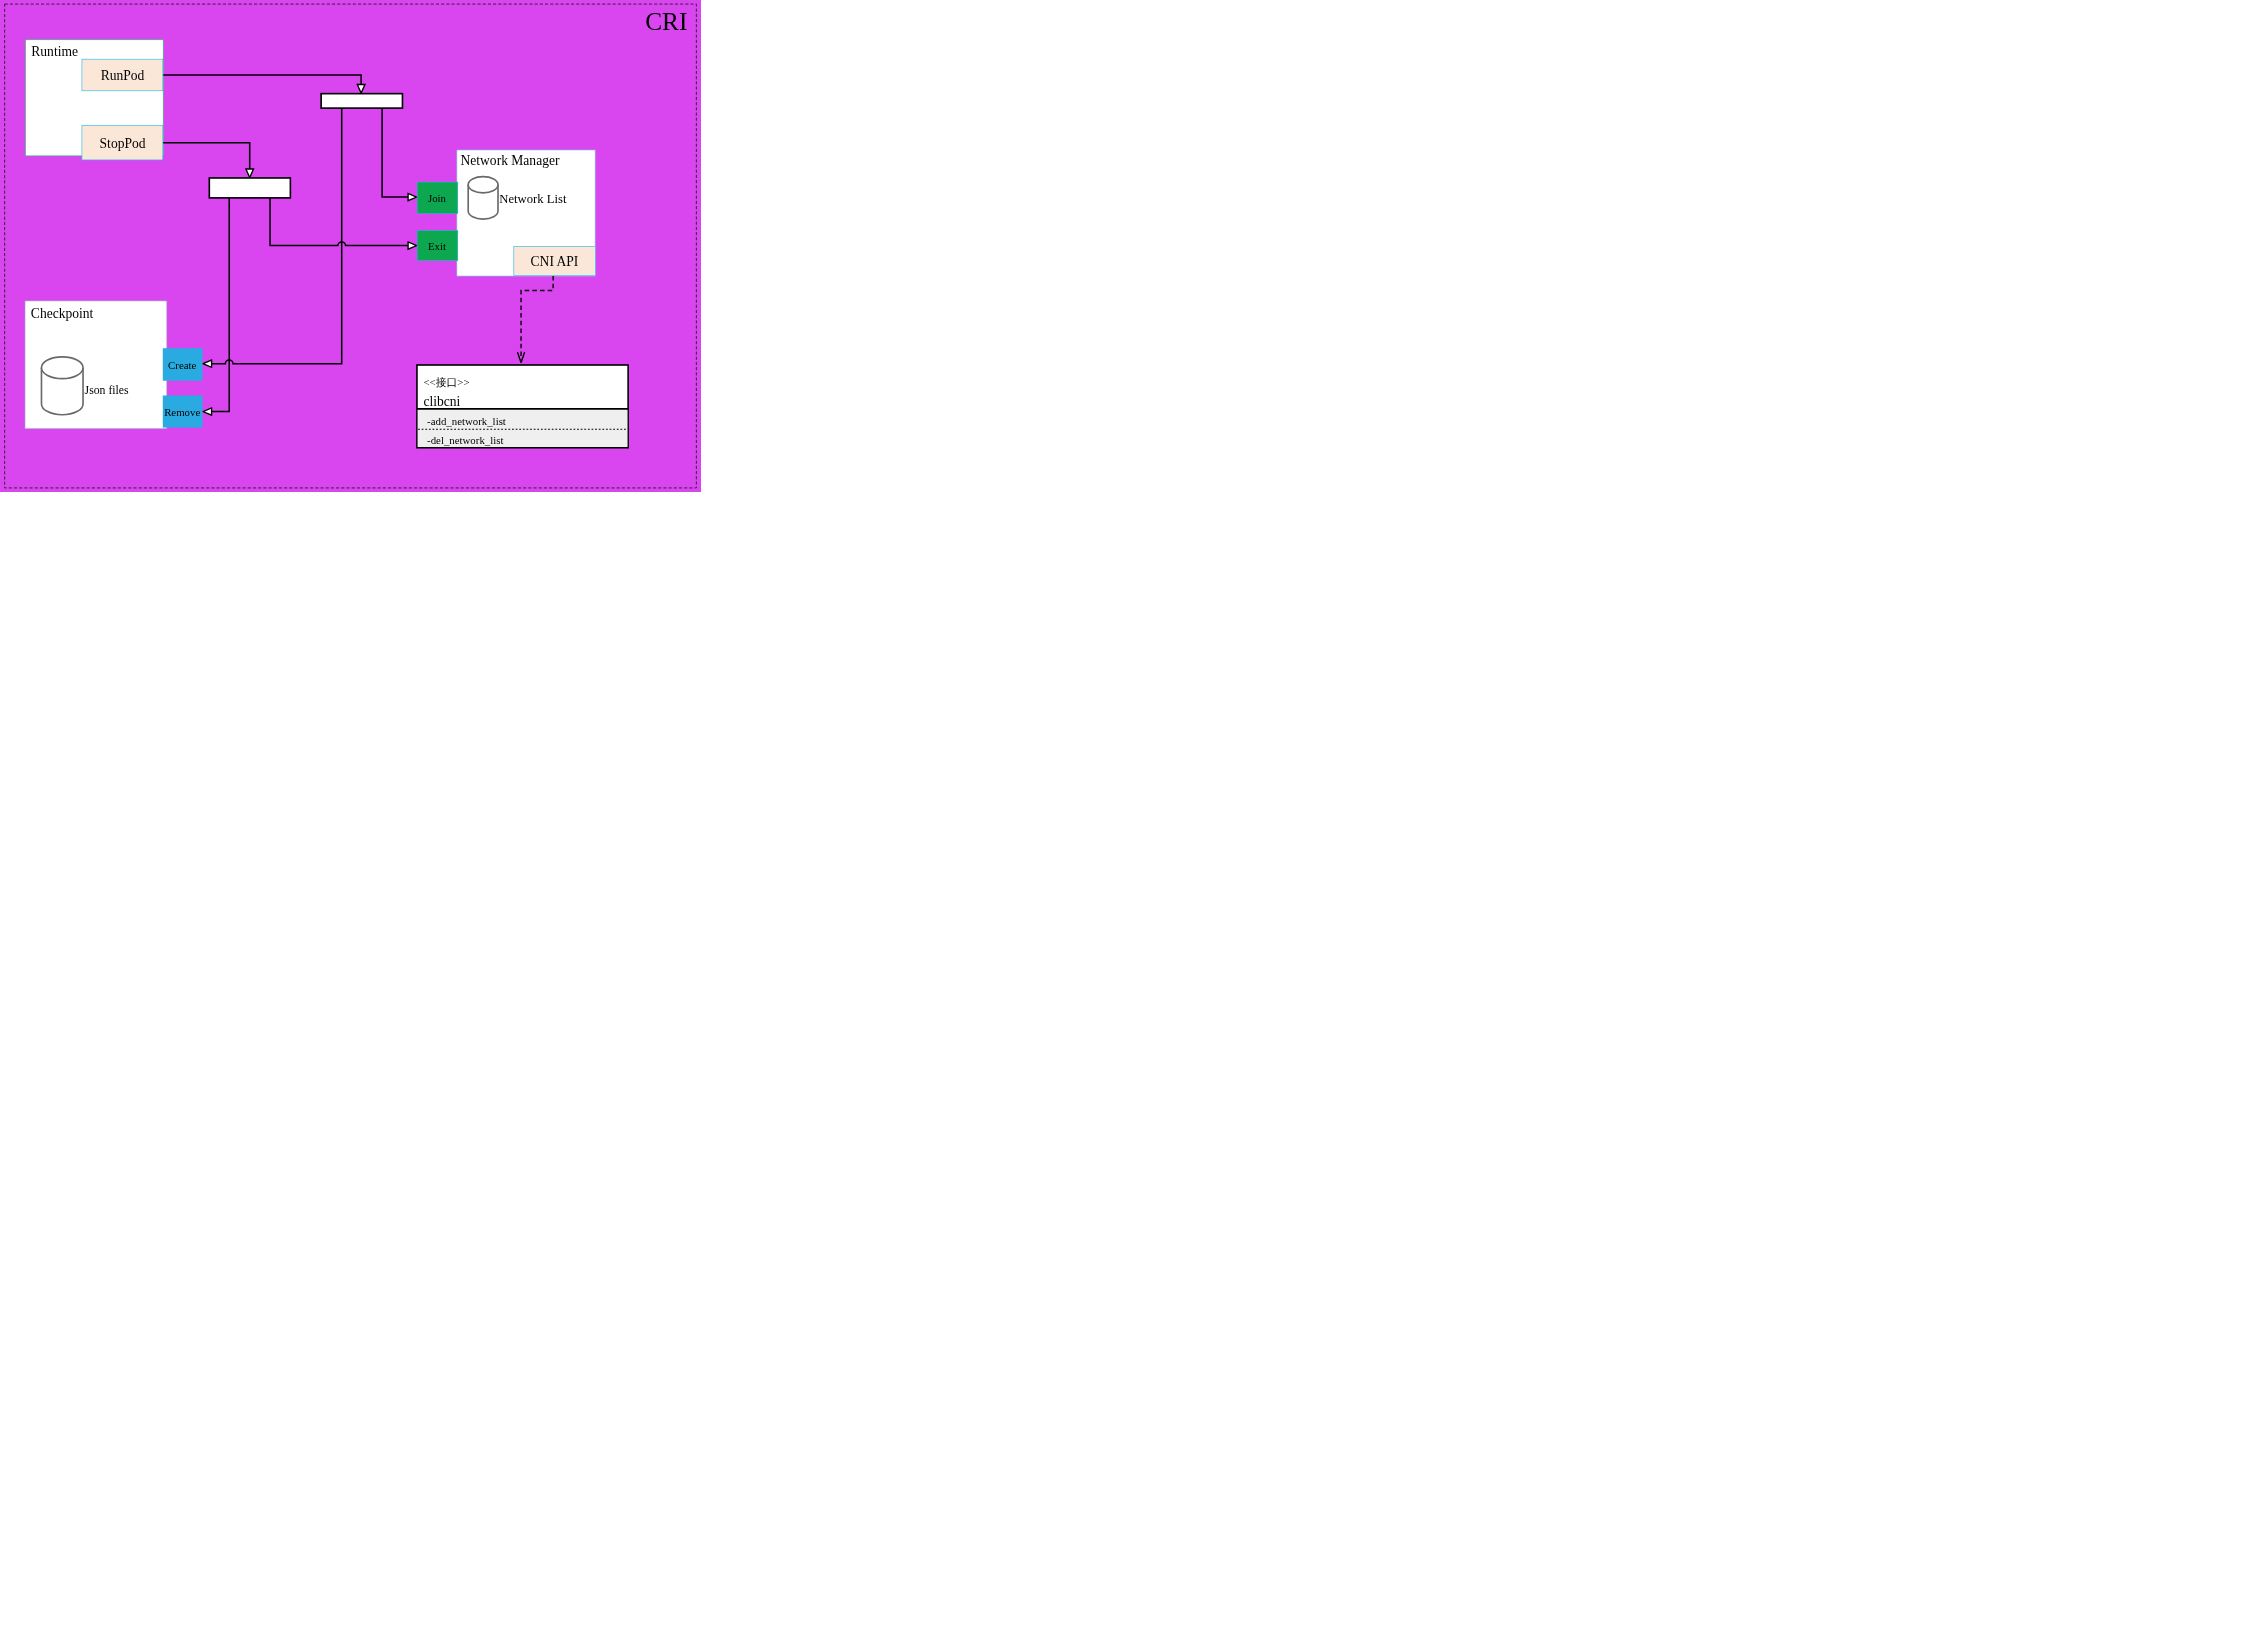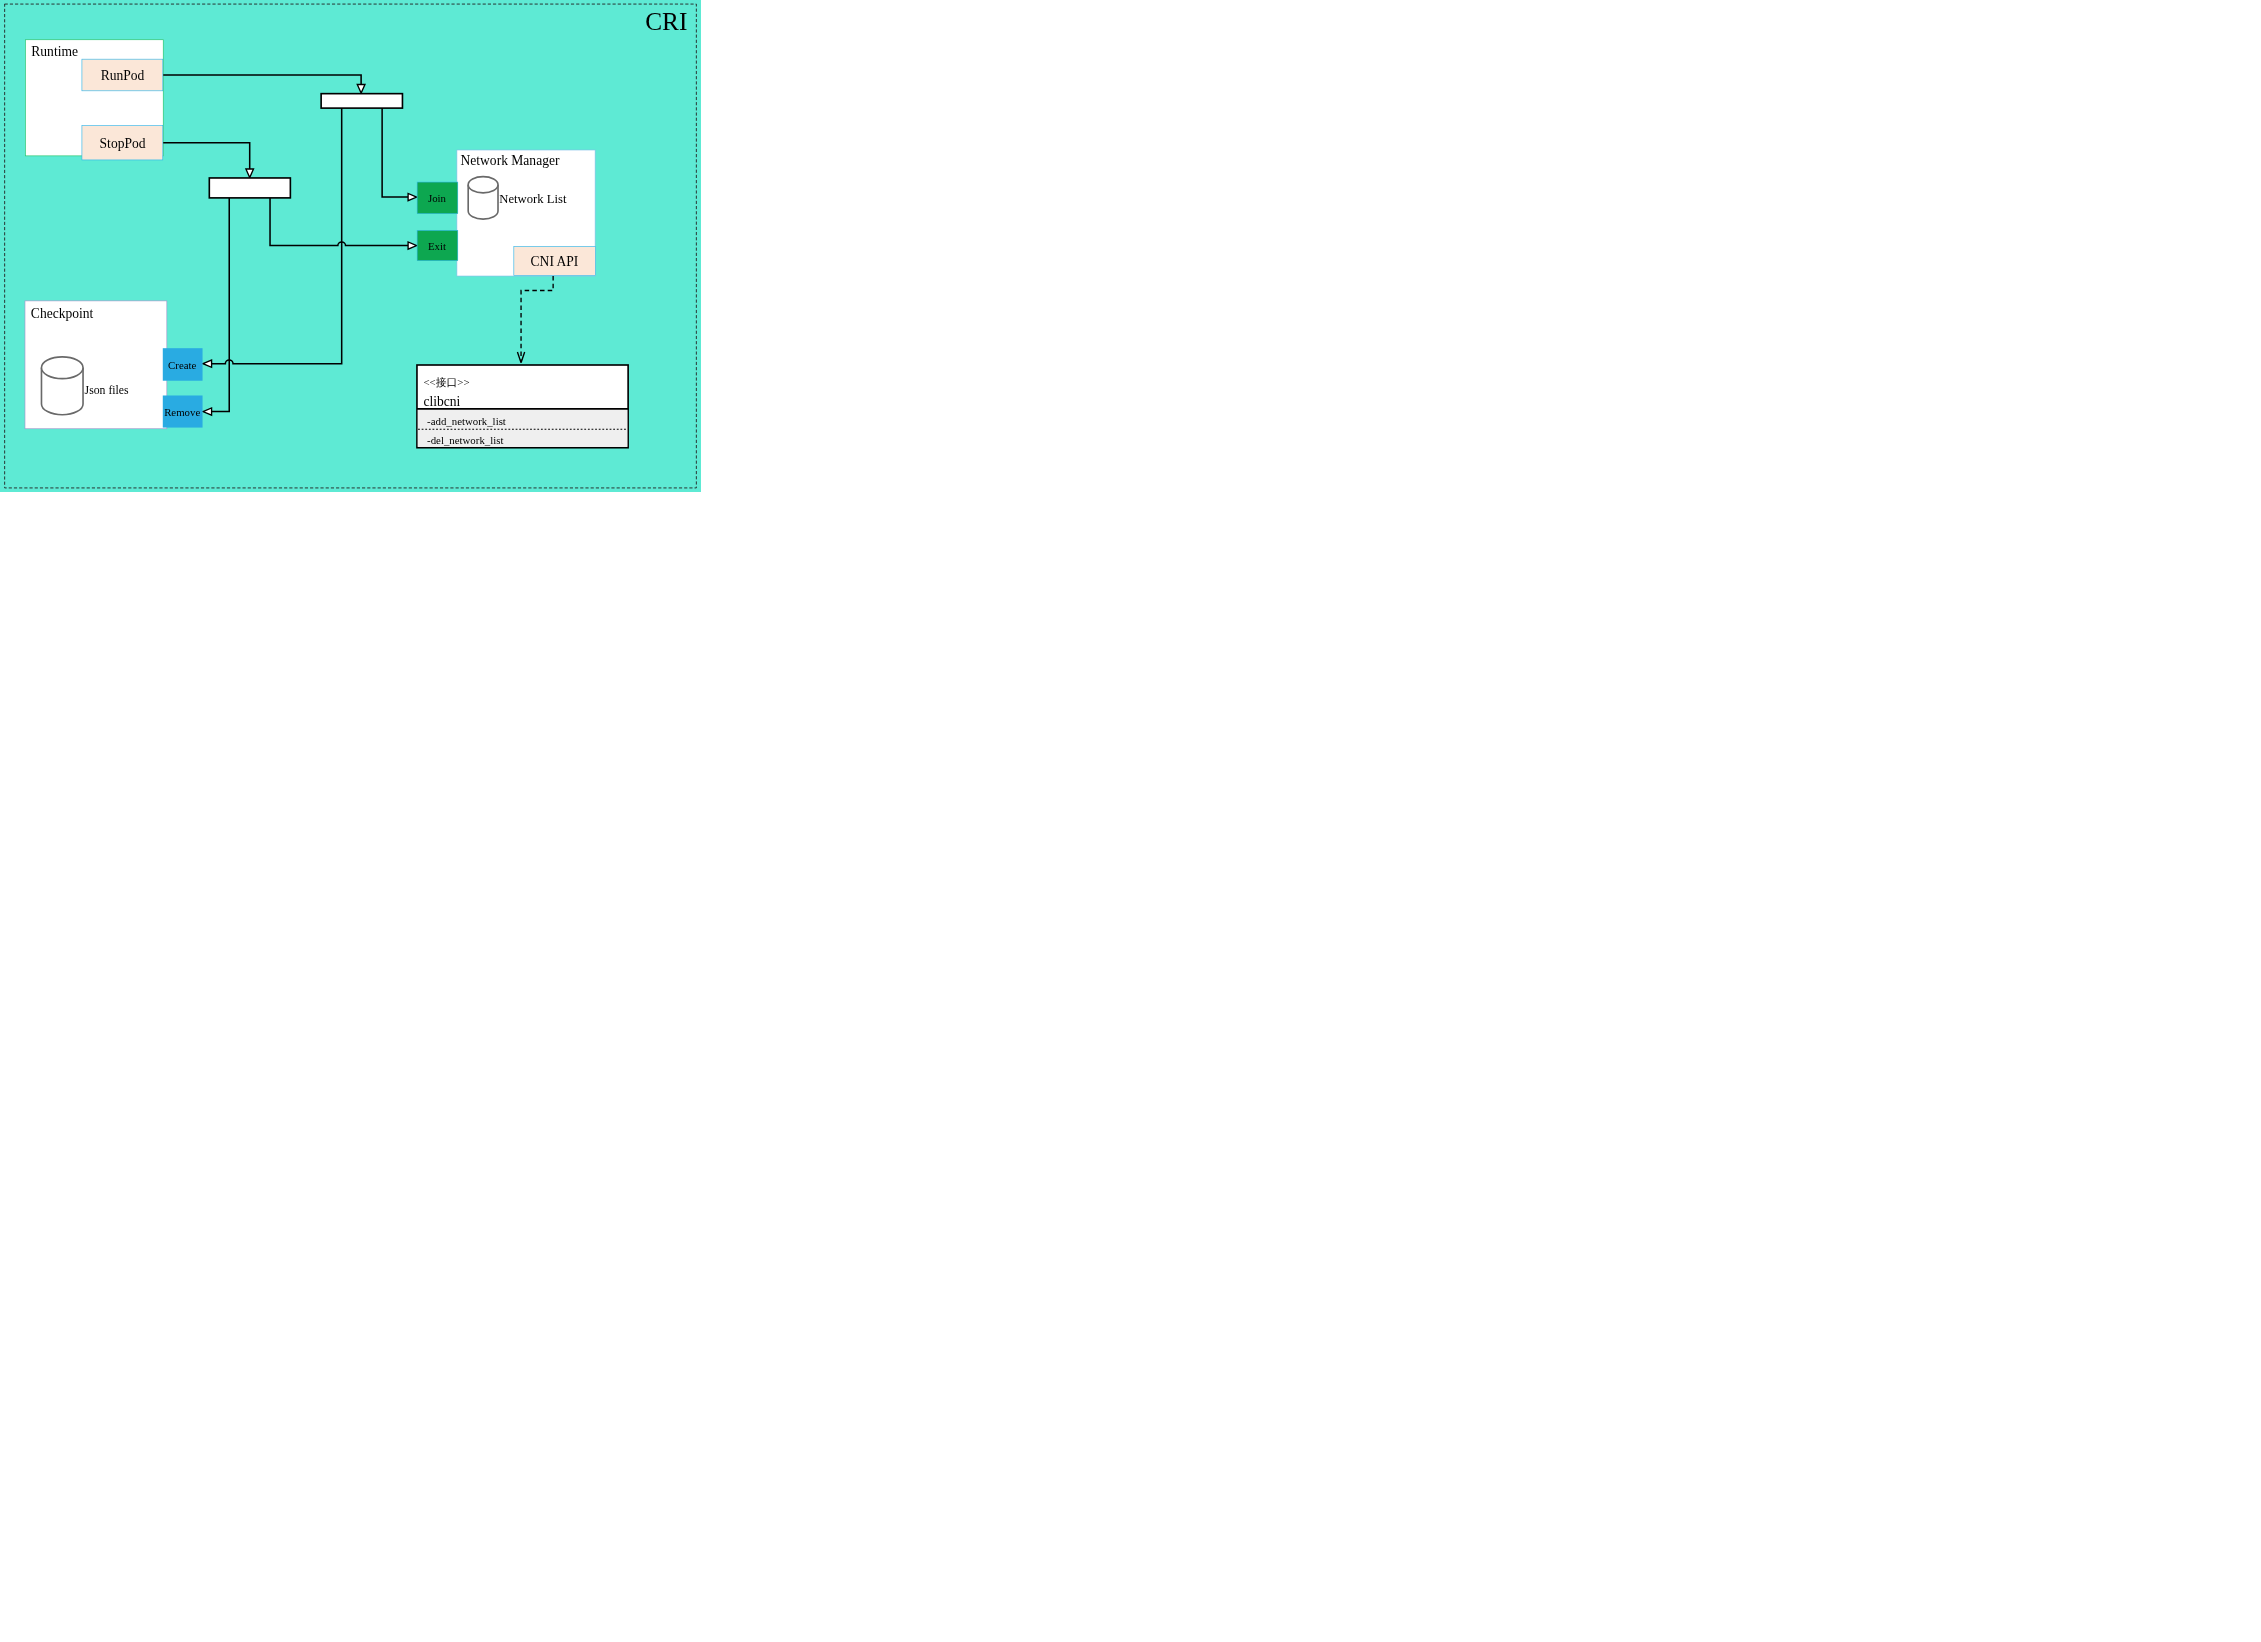--- a/index.html
+++ b/index.html
@@ -5,21 +5,21 @@
   html, body {
     margin: 0;
     padding: 0;
     background: #ffffff;
     font-family: "Liberation Serif", "DejaVu Serif", serif;
   }
   .stage {
     position: relative;
     width: 701px;
     height: 492px;
-    background: #5eead4;
+    background: #d946ef;
     overflow: hidden;
   }
   svg text {
     font-family: "Liberation Serif", "DejaVu Serif", serif;
     fill: #000000;
   }
   text.big   { font-size: 30px; }
   text.mid   { font-size: 26px; }
   text.port  { font-size: 24px; }
   text.badge { font-size: 56px; font-weight: normal; }

